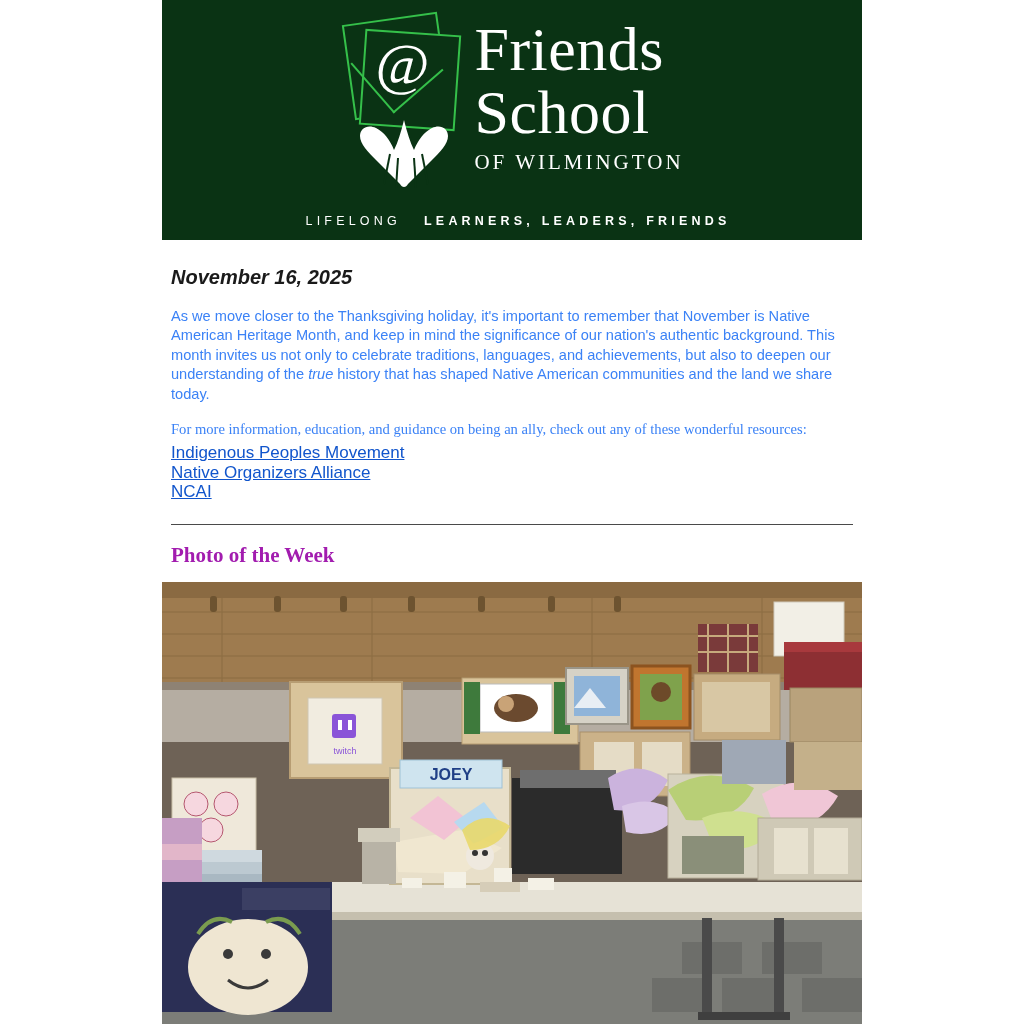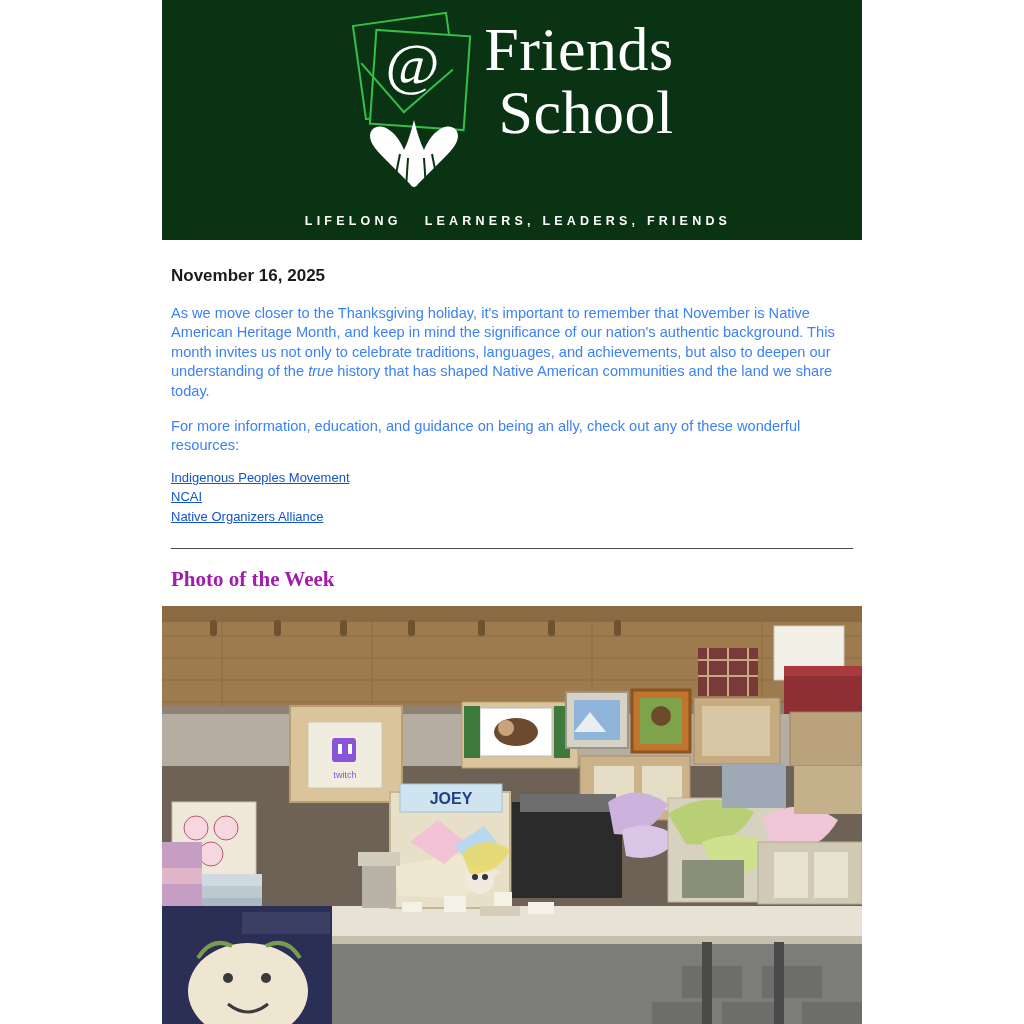--- a/index.html
+++ b/index.html
@@ -92,62 +92,63 @@
     padding-top: 6px;
     color: #ffffff;
   }
   .fs-line1, .fs-line2 {
     font-family: "Liberation Serif", serif;
     font-size: 62px;
     line-height: 0.95;
     letter-spacing: 0.5px;
     color: #ffffff;
   }
-  .fs-line2 { margin-top: 4px; text-align: right; }
+  .fs-line2 { margin-top: 4px; }
   .fs-of {
     font-family: "Liberation Serif", serif;
     font-size: 21px;
     letter-spacing: 3px;
     margin-top: 8px;
     text-align: right;
     color: #ffffff;
   }
   .tagline {
     position: absolute;
     bottom: 12px;
     left: 0; right: 0;
     text-align: center;
     font-size: 12.5px;
     letter-spacing: 4.2px;
     color: #ffffff;
   }
-  .tagline .thin { font-weight: 700; padding-left: 12px; }
+  .tagline .thin { font-weight: 400; padding-left: 12px; }
   .tagline .bold { font-weight: 700; margin-top: 24px; }
 
   
   .body-pad {
     padding: 22px 9px 0 9px;
   }
   .date-line {
+    font-style: italic;
     font-weight: bold;
-    font-size: 17px;
+    font-size: 20px;
     color: #1a1a1a;
     margin: 4px 0 18px 0;
   }
   p.para {
     font-size: 14.6px;
     line-height: 19.4px;
     color: #3b82f6;
     margin: 0 0 16px 0;
   }
   .links a {
     display: block;
     color: #1155cc;
     text-decoration: underline;
-    font-size: 13px;
+    font-size: 17px;
     line-height: 19.4px;
   }
   .rule {
     border: none;
     border-top: 1px solid #4a4a4a;
     margin: 22px 0 18px 0;
   }
   h2.section-title {
     font-family: "Liberation Serif", serif;
     font-size: 21px;
@@ -188,45 +189,46 @@
               <path d="M44 44 L42 74" stroke="#0a3314" stroke-width="2" fill="none"></path>
               <path d="M60 44 L62 74" stroke="#0a3314" stroke-width="2" fill="none"></path>
               <path d="M68 40 L74 70" stroke="#0a3314" stroke-width="2" fill="none"></path>
             </svg>
           </div>
         </div>
 
         <div class="logo-text">
           <div class="fs-line1">Friends</div>
           <div class="fs-line2">School</div>
+          <div class="fs-of">OF WILMINGTON</div>
         </div>
 
       </div>
 
       <div class="tagline">
         <span class="thin">LIFELONG</span>
         <span>&nbsp;</span>
         <span class="bold">LEARNERS, LEADERS, FRIENDS</span>
       </div>
     </div>
 
     <div class="body-pad">
 
       <div class="date-line">November 16, 2025</div>
 
       <p class="para">
         <span>As we move closer to the Thanksgiving holiday, it's important to remember that November is Native American Heritage Month, and keep in mind the significance of our nation's authentic background. This month invites us not only to celebrate traditions, languages, and achievements, but also to deepen our understanding of the </span><em>true</em><span> history that has shaped Native American communities and the land we share today.</span>
       </p>
 
-      <p class="para" style="margin-bottom:12px;">For more information, education, and guidance on being an ally, check out any of these wonderful resources:</p>
+      <p class="para" style="margin-bottom:4px;font-family:Liberation Serif, serif;">For more information, education, and guidance on being an ally, check out any of these wonderful resources:</p>
 
       <div class="links">
         <a href="#">Indigenous Peoples Movement</a>
+        <a href="#">Native Organizers Alliance</a>
         <a href="#">NCAI</a>
-        <a href="#">Native Organizers Alliance</a>
       </div>
 
       <hr class="rule">
 
       <h2 class="section-title">Photo of the Week</h2>
 
       <div class="photo">
         <svg width="700" height="450" viewBox="0 0 700 450" role="img">
 
           <rect x="0" y="0" width="700" height="120" fill="#9e7b4f"></rect>

